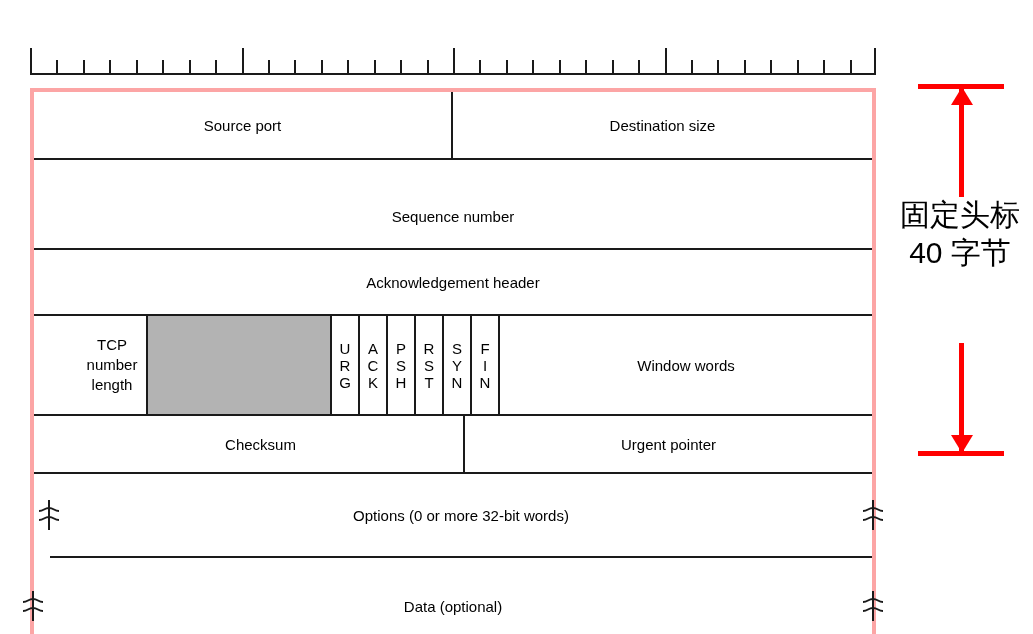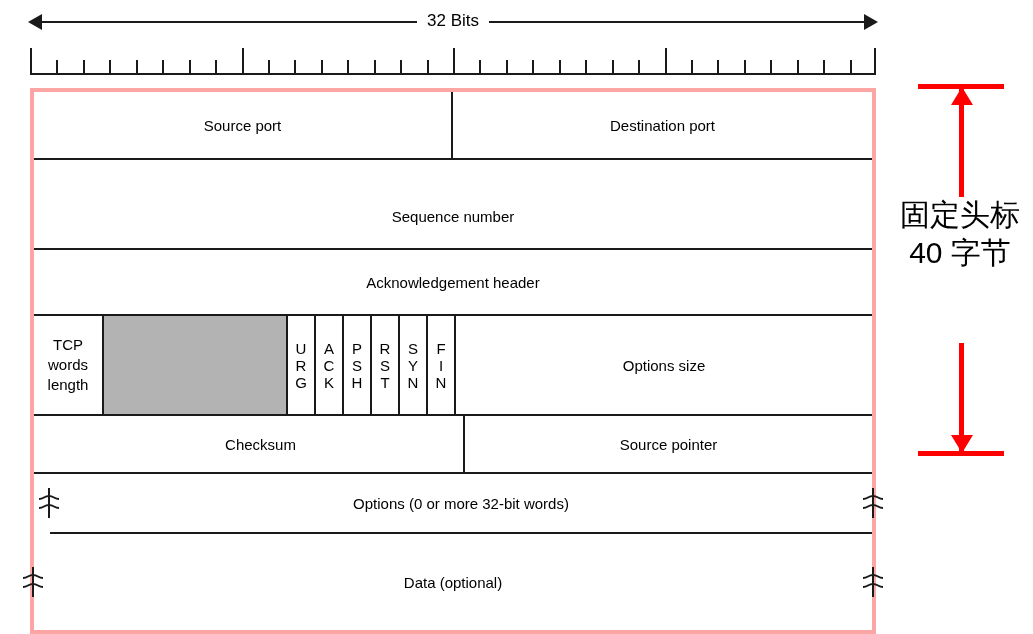--- a/index.html
+++ b/index.html
@@ -118,23 +118,23 @@
     font-size: 15px;
     line-height: 19px;
     box-sizing: border-box;
     overflow: hidden;
   }
   .cell.vdiv { border-right: 2px solid #1a1a1a; }
 
   .r-ports   { height: 68px; }
   .r-seq     { height: 66px; margin-top: 24px; }
   .r-ack     { height: 66px; }
-  .r-flags   { height: 100px; }
+  .r-flags   { height: 100px; padding-left: 44px; }
   .r-cksum   { height: 58px; padding-left: 24px; }
-  .r-options { height: 60px; margin-left: 16px; }
+  .r-options { height: 84px; margin-left: 16px; }
   .r-data    { height: 96px; }
 
   .half { width: 50%; }
 
   .cell-hdrlen {
     width: 70px;
     flex: 0 0 70px;
     border-right: 2px solid #1a1a1a;
     flex-direction: column;
     line-height: 20px;
@@ -222,26 +222,20 @@
     color: #000000;
     white-space: nowrap;
   }
   .annot-text .line2 { display: block; }
 </style>
 </head>
 <body>
 
 <div id="stage">
 
-  <div class="bits-row">
-    <div class="bits-line"></div>
-    <div class="bits-arrow-left"></div>
-    <div class="bits-arrow-right"></div>
-    <div class="bits-label">32 Bits</div>
-  </div>
 
   <div class="ruler" id="ruler">
     <div class="ruler-base"></div>
   <div class="tick tall" style="left: 0px;"></div>
       <div class="tick short" style="left: 26.4375px;"></div>
       <div class="tick short" style="left: 52.875px;"></div>
       <div class="tick short" style="left: 79.3125px;"></div>
       <div class="tick short" style="left: 105.75px;"></div>
       <div class="tick short" style="left: 132.188px;"></div>
       <div class="tick short" style="left: 158.625px;"></div>
@@ -270,35 +264,35 @@
       <div class="tick short" style="left: 766.688px;"></div>
       <div class="tick short" style="left: 793.125px;"></div>
       <div class="tick short" style="left: 819.562px;"></div>
       <div class="tick tall" style="left: 844px;"></div>
     </div>
 
   <div class="table">
 
     <div class="row r-ports">
       <div class="cell half vdiv">Source port</div>
-      <div class="cell half">Destination port</div>
+      <div class="cell half">Destination size</div>
     </div>
 
     <div class="row r-seq">
       <div class="cell" style="width:100%">Sequence number</div>
     </div>
 
     <div class="row r-ack">
       <div class="cell" style="width:100%">Acknowledgement header</div>
     </div>
 
     <div class="row r-flags">
       <div class="cell cell-hdrlen">
         <span>TCP</span>
-        <span>words</span>
+        <span>number</span>
         <span>length</span>
       </div>
       <div class="cell cell-reserved"></div>
 
       <div class="cell flag">
         <span>U</span>
         <span>R</span>
         <span>G</span>
       </div>
       <div class="cell flag">
@@ -320,26 +314,26 @@
         <span>S</span>
         <span>Y</span>
         <span>N</span>
       </div>
       <div class="cell flag">
         <span>F</span>
         <span>I</span>
         <span>N</span>
       </div>
 
-      <div class="cell cell-window">Options size</div>
+      <div class="cell cell-window">Window words</div>
     </div>
 
     <div class="row r-cksum">
       <div class="cell half vdiv">Checksum</div>
-      <div class="cell half">Source pointer</div>
+      <div class="cell half">Urgent pointer</div>
     </div>
 
     <div class="row r-options">
       <div class="brk left">
         <svg width="26" height="30" viewBox="0 0 26 30">
           <line x1="13" y1="0" x2="13" y2="30" stroke="#1a1a1a" stroke-width="2"></line>
           <path d="M3 11 C8 11, 8 8, 13 8 C18 8, 18 11, 23 11" fill="none" stroke="#1a1a1a" stroke-width="2"></path>
           <path d="M3 20 C8 20, 8 17, 13 17 C18 17, 18 20, 23 20" fill="none" stroke="#1a1a1a" stroke-width="2"></path>
         </svg>
       </div>

